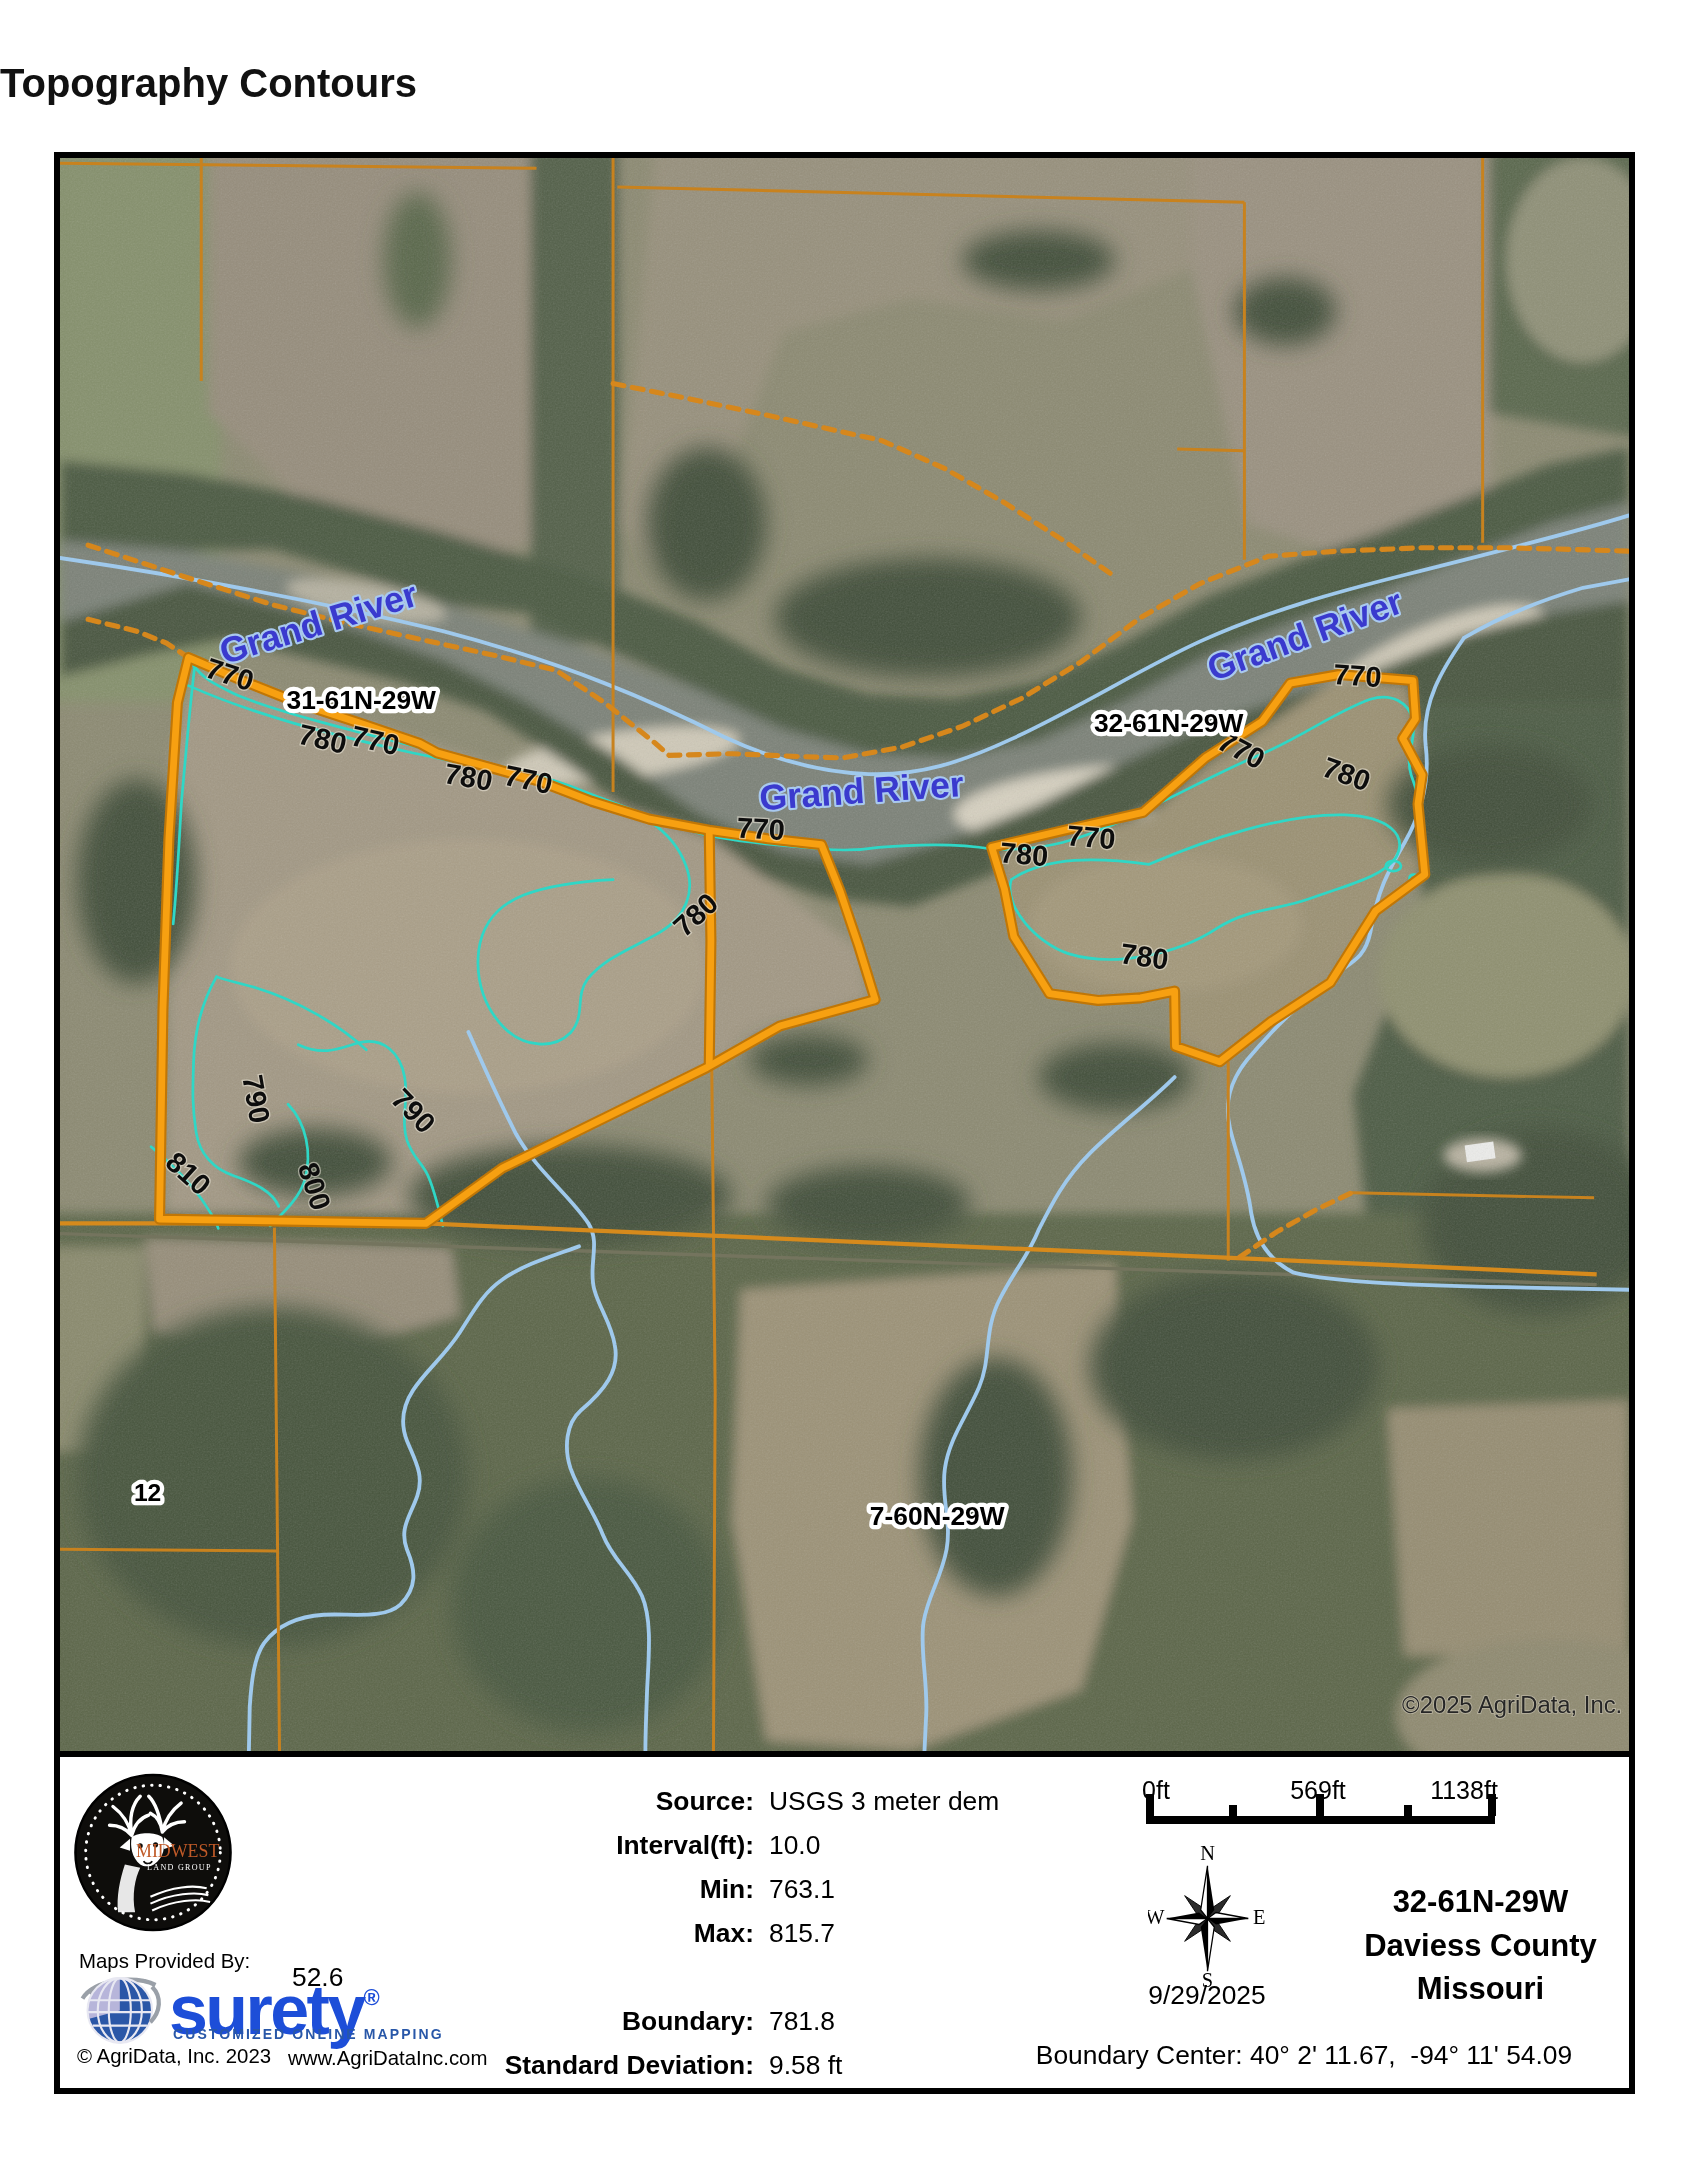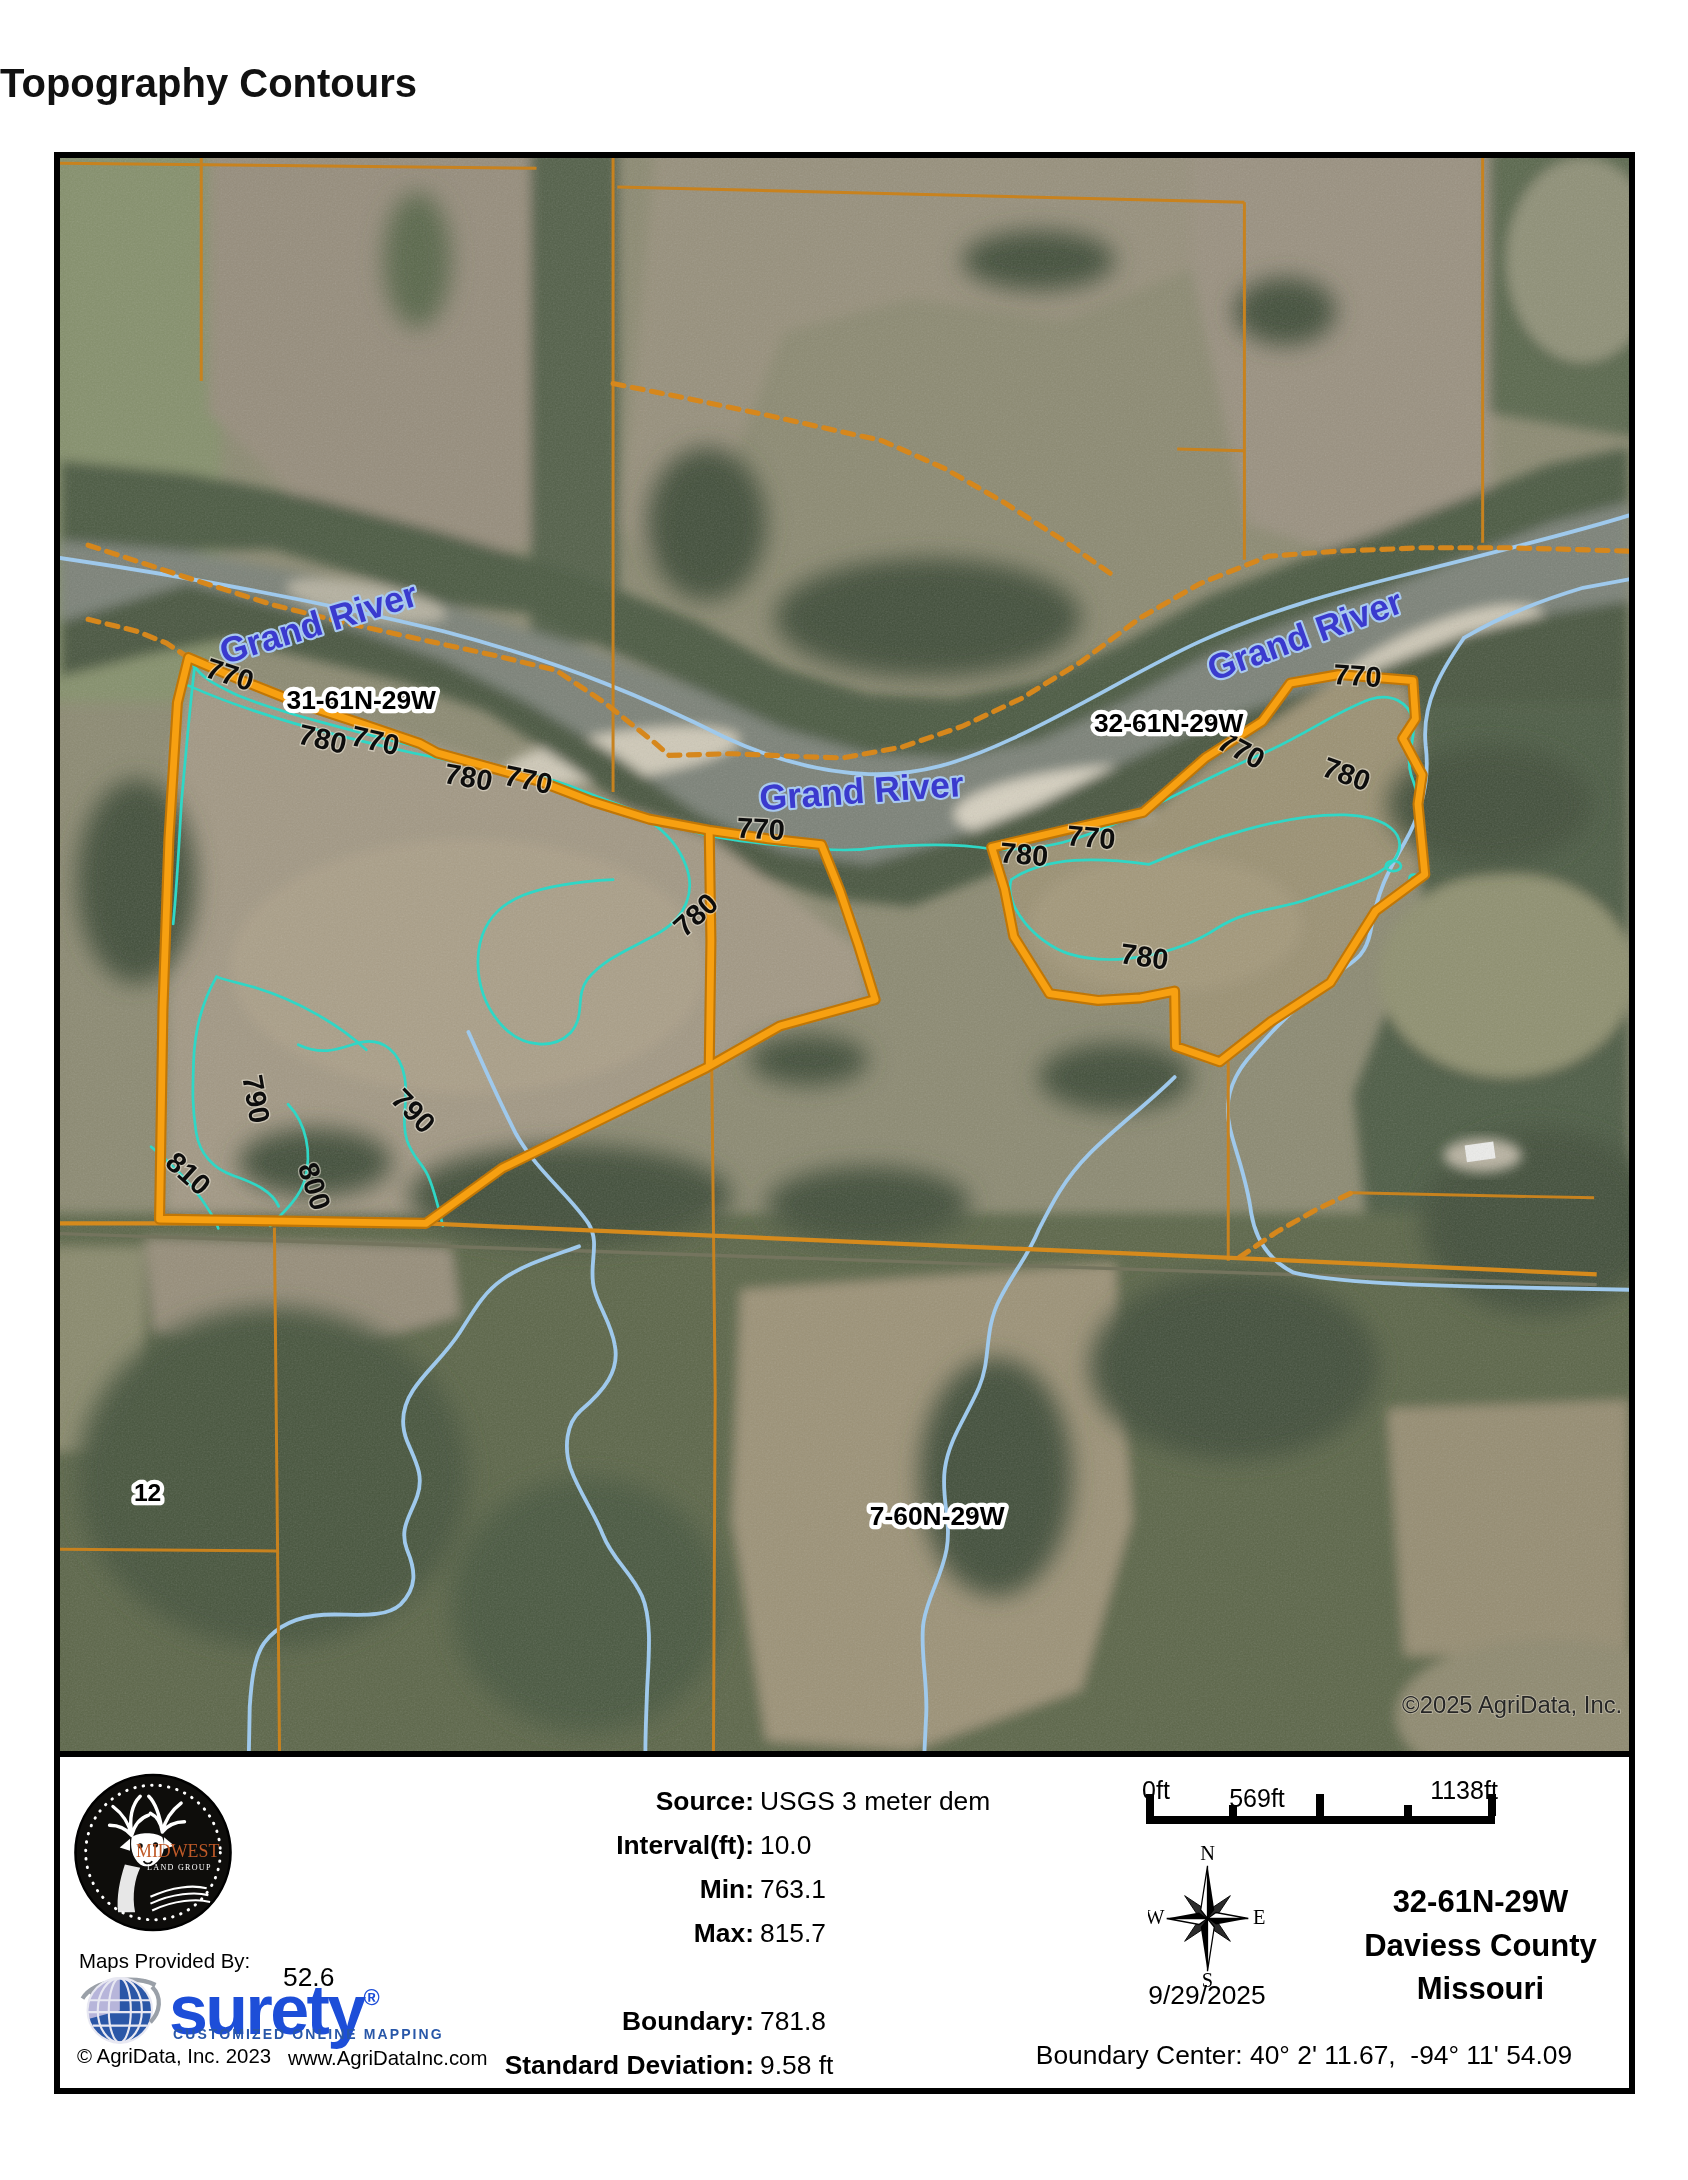--- a/index.html
+++ b/index.html
@@ -17,21 +17,21 @@
   .section-label{font-family:"Liberation Sans",sans-serif;font-weight:bold;fill:#000;
     paint-order:stroke;stroke:#ffffff;stroke-width:10px;stroke-linejoin:round;}
   .river-label{font-family:"Liberation Sans",sans-serif;font-weight:bold;fill:#3a3ace;
     paint-order:stroke;stroke:#a9c9ee;stroke-width:5px;stroke-linejoin:round;}
   .map-copyright{font-family:"Liberation Sans",sans-serif;fill:#262626;
     paint-order:stroke;stroke:rgba(225,220,205,.5);stroke-width:2px;}
   
   .stats{position:absolute;left:217px;top:22px;}
   .stat-row{display:flex;height:44px;align-items:center;}
   .stat-label{width:477px;text-align:right;font-weight:bold;font-size:26.4px;color:#000;}
-  .stat-value{margin-left:6px;font-size:26.4px;color:#000;white-space:pre;}
+  .stat-value{margin-left:15px;font-size:26.4px;color:#000;white-space:pre;}
   .scale-label{position:absolute;top:19px;width:136px;text-align:center;font-size:25px;color:#000;}
   .scale-bar{position:absolute;top:59px;left:1086px;width:349px;height:7.7px;background:#000;}
   .tick{position:absolute;background:#000;width:7.7px;}
   .tick.big{height:22px;top:-22px;}
   .tick.small{height:11px;top:-11px;}
   .compass-date{position:absolute;left:1062px;top:223px;width:170px;text-align:center;
     font-size:26.4px;color:#000;}
   .county-block{position:absolute;left:1250px;top:123px;width:341px;text-align:center;color:#000;}
   .county-block .l1{font-size:31px;font-weight:bold;line-height:44px;}
   .county-block .l2{font-size:31px;font-weight:bold;line-height:43px;}
@@ -298,21 +298,21 @@
         <div class="stat-value">781.8</div>
       </div>
       <div class="stat-row">
         <div class="stat-label">Standard Deviation:</div>
         <div class="stat-value">9.58 ft</div>
       </div>
     </div>
 
   <div>
     <div class="scale-label" style="left:1028px;">0ft</div>
-    <div class="scale-label" style="left:1129px;margin-top:8px;">569ft</div>
+    <div class="scale-label" style="left:1190px;">569ft</div>
     <div class="scale-label" style="left:1336px;">1138ft</div>
     <div class="scale-bar">
       <div class="tick big" style="left:0;"></div>
       <div class="tick small" style="left:83px;"></div>
       <div class="tick big" style="left:170px;"></div>
       <div class="tick small" style="left:258px;"></div>
       <div class="tick big" style="left:342px;"></div>
     </div>
   </div>
 

